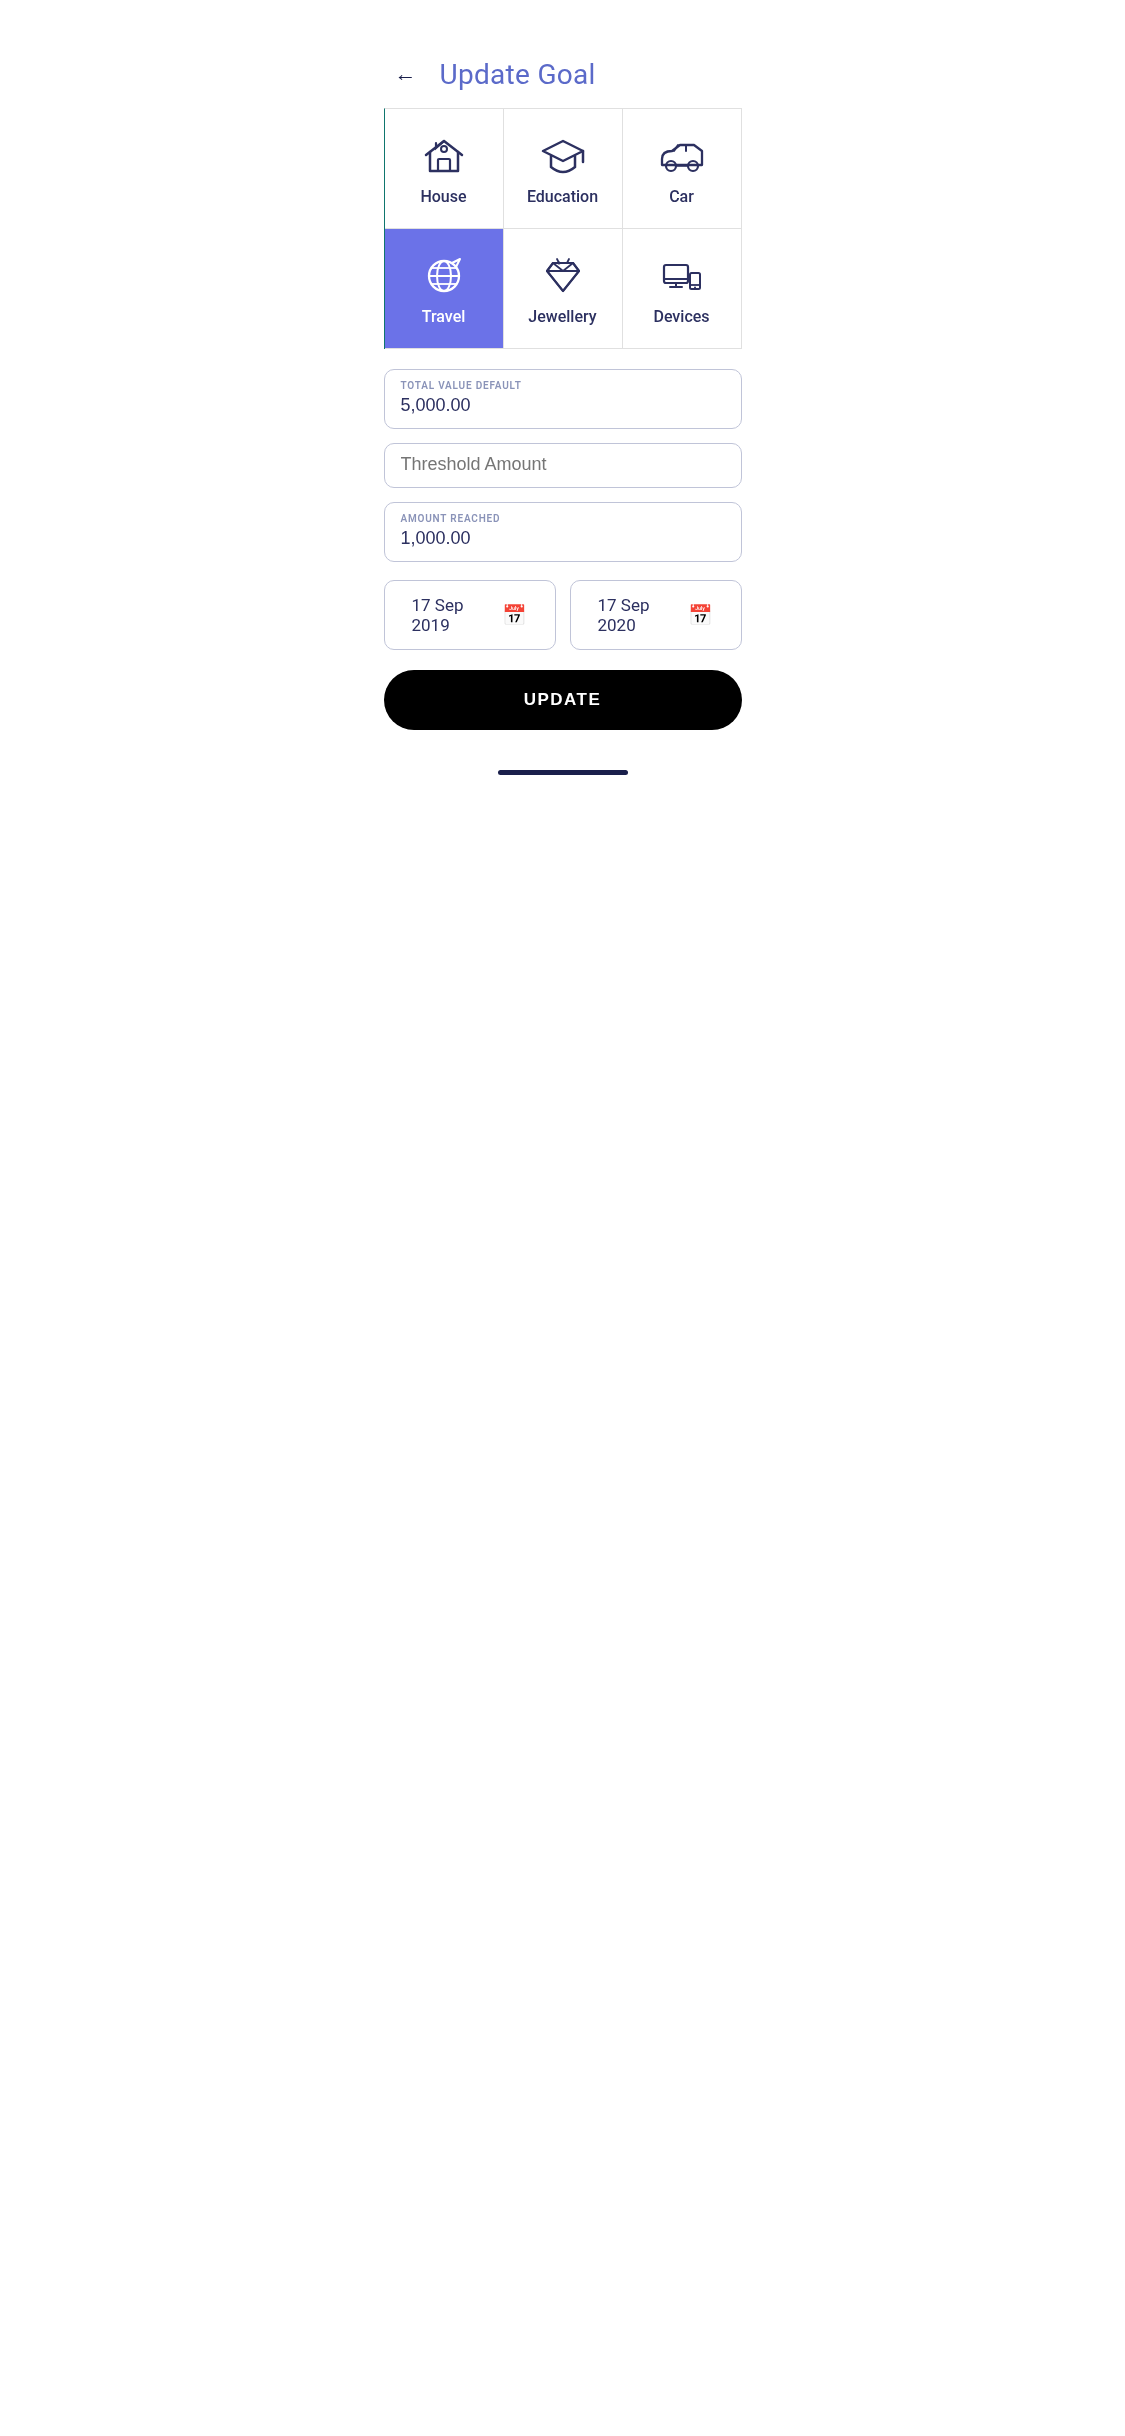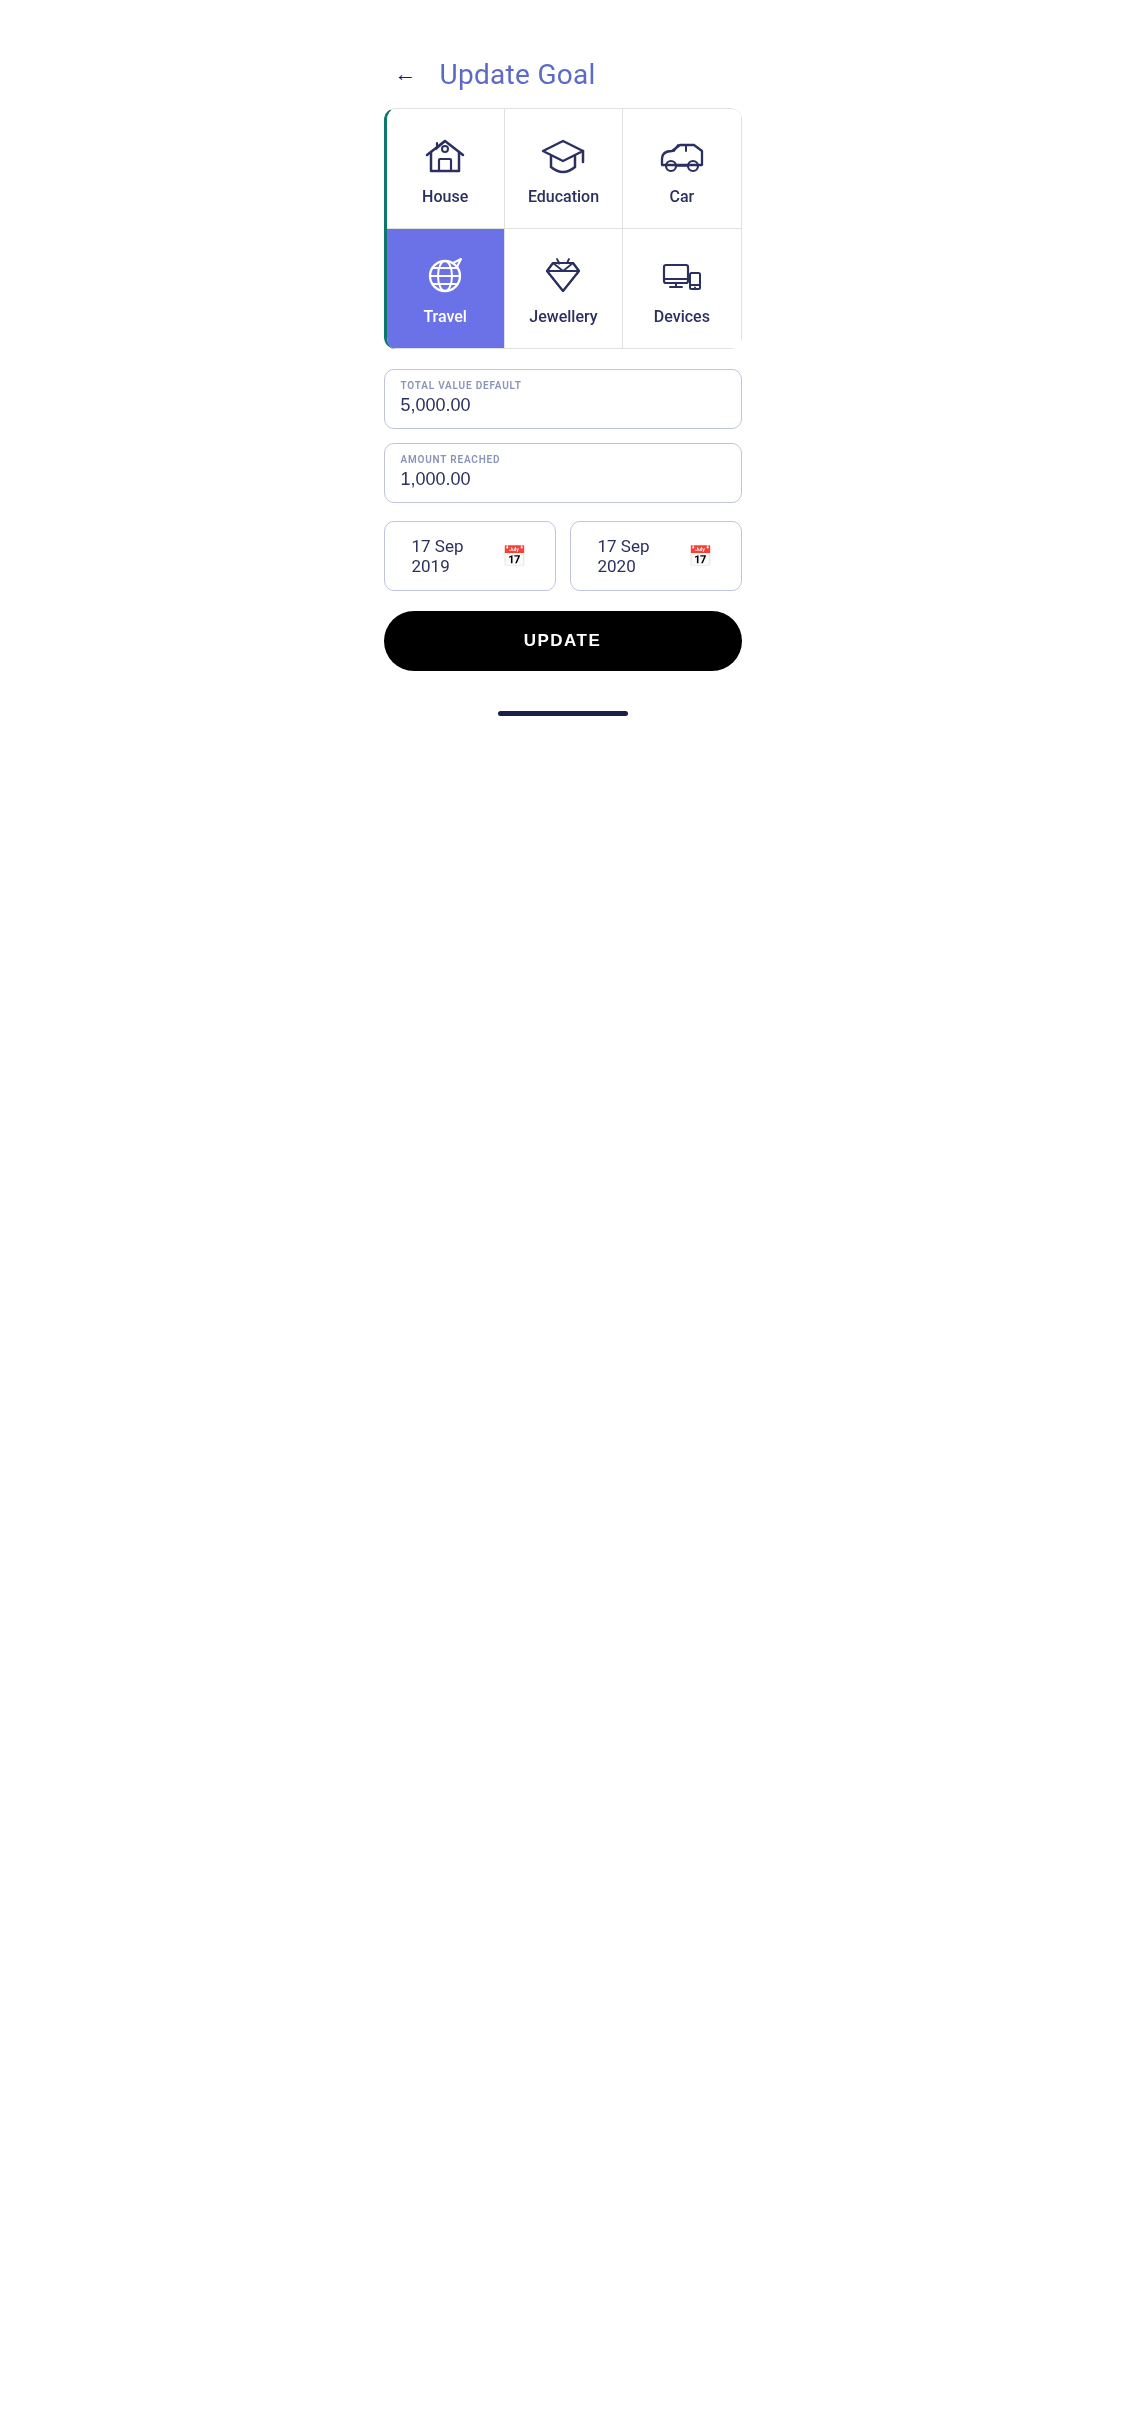--- a/index.html
+++ b/index.html
@@ -46,23 +46,23 @@
       font-size: 28px;
       font-weight: 400;
       color: #5b6ac9;
       letter-spacing: 0.3px;
     }
 
     .category-grid {
       display: grid;
       grid-template-columns: repeat(3, 1fr);
       border-top: 1px solid #e0e0e0;
-      border-left: 3px solid #0f766e;
+      border-left: 1px solid #0f766e;
       margin: 0 16px;
-      border-radius: 12px;
+      border-radius: 0;
       overflow: hidden;
     }
 
     .category-cell {
       display: flex;
       flex-direction: column;
       align-items: center;
       justify-content: center;
       padding: 24px 8px 20px 8px;
       border-right: 1px solid #e0e0e0;
@@ -308,20 +308,23 @@
 </div>
 
 <div class="form-section">
 
 
   <div class="input-group">
     <div class="input-label">TOTAL VALUE DEFAULT</div>
     <input class="input-value" type="text" value="5,000.00" style="">
   </div>
 
+  <div class="input-group">
+    <input class="input-value input-placeholder" type="text" style="color: rgb(176, 184, 204);" placeholder="Threshold Amount">
+  </div>
 
   <div class="input-group">
     <div class="input-label">AMOUNT REACHED</div>
     <input class="input-value" type="text" value="1,000.00" style="">
   </div>
 
   <div class="date-row">
     <div class="date-picker">
       <span class="date-text">17 Sep 2019</span>
       <span class="calendar-icon">📅</span>

